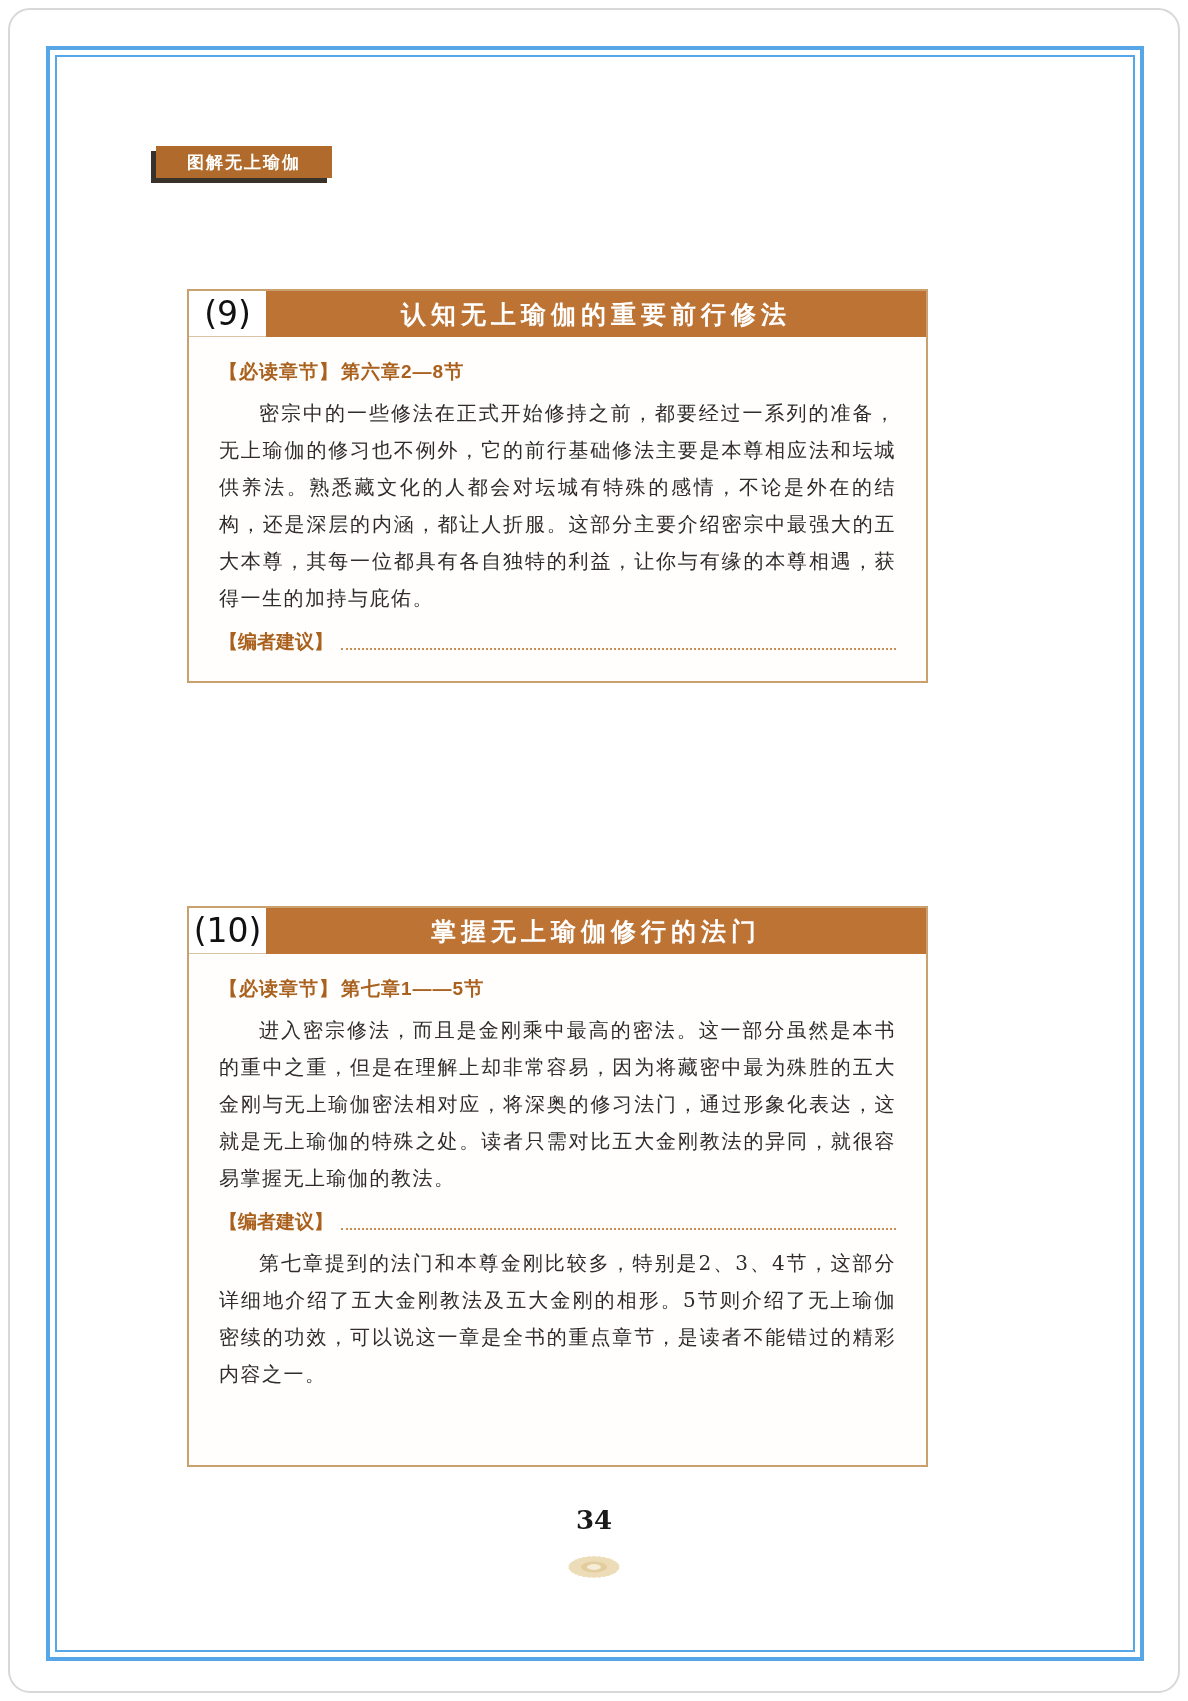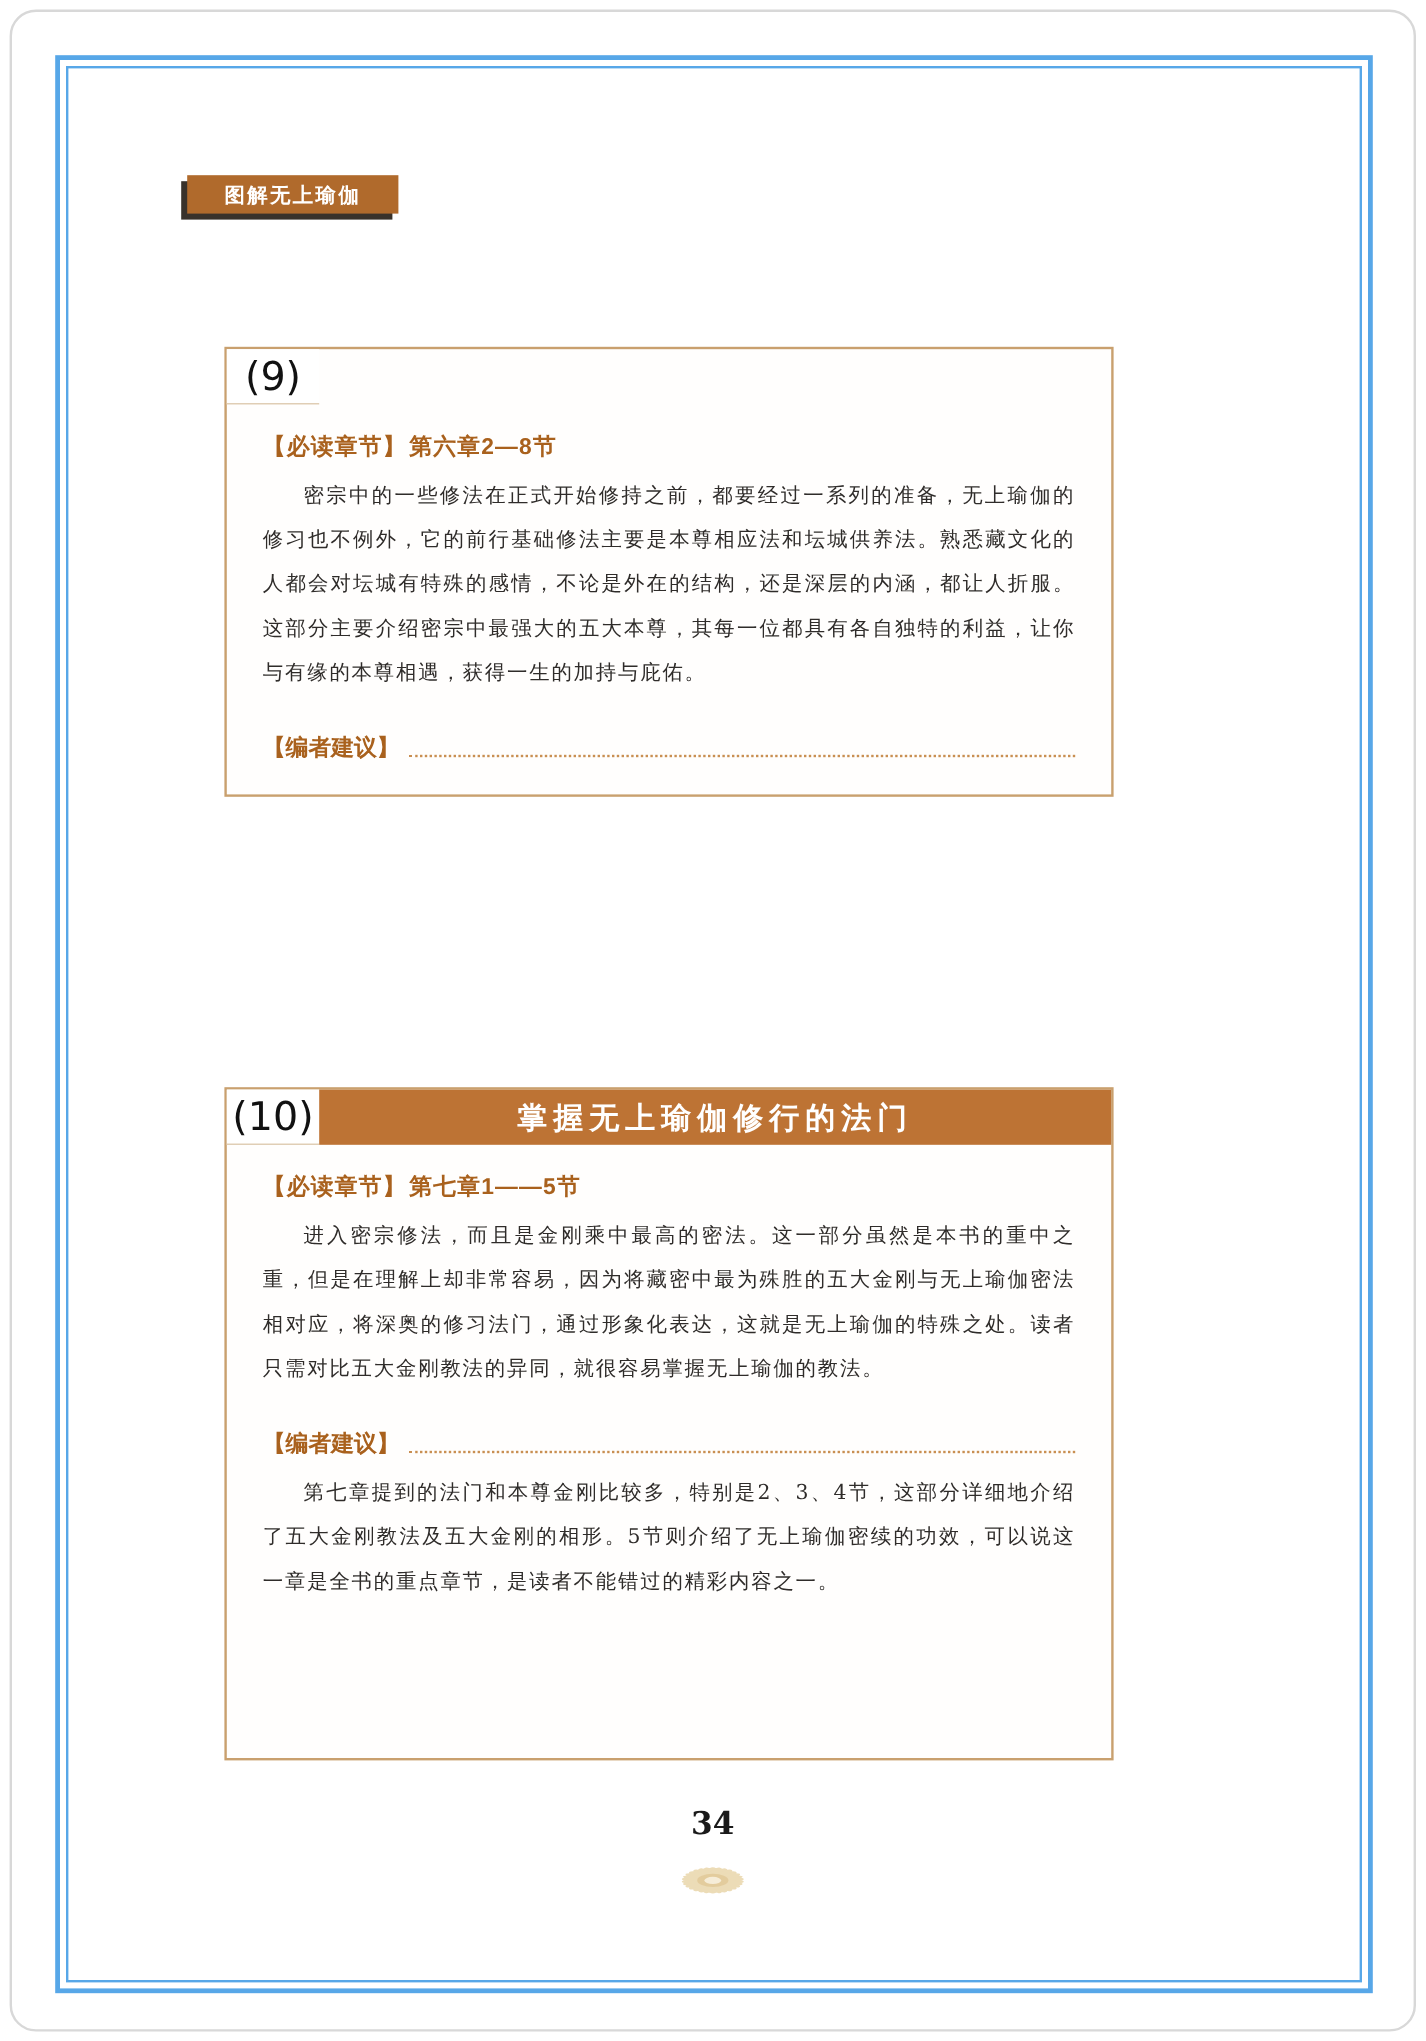--- a/index.html
+++ b/index.html
@@ -20,23 +20,23 @@
   .box-header{display:flex;height:46px;}
   .num{width:77px;background:#fff;display:flex;align-items:center;justify-content:center;
        font-family:"DejaVu Sans","Liberation Sans",sans-serif;font-size:33px;color:#111;border-bottom:1px solid #d9c3a4;}
   .bar{flex:1;background:#bd7334;display:flex;align-items:center;justify-content:center;}
   .bar span{color:#fff;font-family:"Liberation Sans","DejaVu Sans",sans-serif;font-size:25px;letter-spacing:5px;font-weight:bold;}
 
   .box-body{padding:22px 30px 26px 30px;}
   .chapters{font-size:19px;font-weight:bold;color:#a9611d;letter-spacing:1px;
             font-family:"Liberation Sans","DejaVu Sans",sans-serif;}
   .chapters .ch-value{margin-left:2px;}
-  .body-text{margin:10px 0 0 0;font-size:17px;line-height:37px;color:#2f2c2a;
+  .body-text{margin:10px 0 0 0;font-size:20px;line-height:37px;color:#2f2c2a;
              text-indent:2em;text-align:justify;letter-spacing:1.5px;}
-  .advice-row{display:flex;align-items:flex-end;margin-top:30px;}
+  .advice-row{display:flex;align-items:flex-end;margin-top:12px;}
   .adv-label{font-size:19px;font-weight:bold;color:#a9611d;white-space:nowrap;
              font-family:"Liberation Sans","DejaVu Sans",sans-serif;}
   .leader{flex:1;border-bottom:2px dotted #c98f52;margin:0 0 5px 8px;}
 
   .page-number{position:absolute;left:0;right:0;top:1505px;text-align:center;
                font-size:26px;color:#1a1a1a;font-weight:bold;}
   .lotus{position:absolute;left:50%;top:1540px;transform:translateX(-50%);opacity:.85;}
 </style>
 </head>
 <body>
@@ -45,20 +45,23 @@
 <div class="frame-outer"></div>
 <div class="frame-inner"></div>
 
 <div class="badge">
   <span>图解无上瑜伽</span>
 </div>
 
 <section class="box box-9">
   <div class="box-header">
     <div class="num">(9)</div>
+    <div class="bar">
+      <span>认知无上瑜伽的重要前行修法</span>
+    </div>
   </div>
   <div class="box-body">
     <div class="chapters">
       <span class="ch-label">【必读章节】</span><span class="ch-value">第六章2—8节</span>
     </div>
     <p class="body-text">密宗中的一些修法在正式开始修持之前，都要经过一系列的准备，无上瑜伽的修习也不例外，它的前行基础修法主要是本尊相应法和坛城供养法。熟悉藏文化的人都会对坛城有特殊的感情，不论是外在的结构，还是深层的内涵，都让人折服。这部分主要介绍密宗中最强大的五大本尊，其每一位都具有各自独特的利益，让你与有缘的本尊相遇，获得一生的加持与庇佑。</p>
     <div class="advice-row">
       <span class="adv-label">【编者建议】</span>
       <span class="leader"></span>
     </div>

